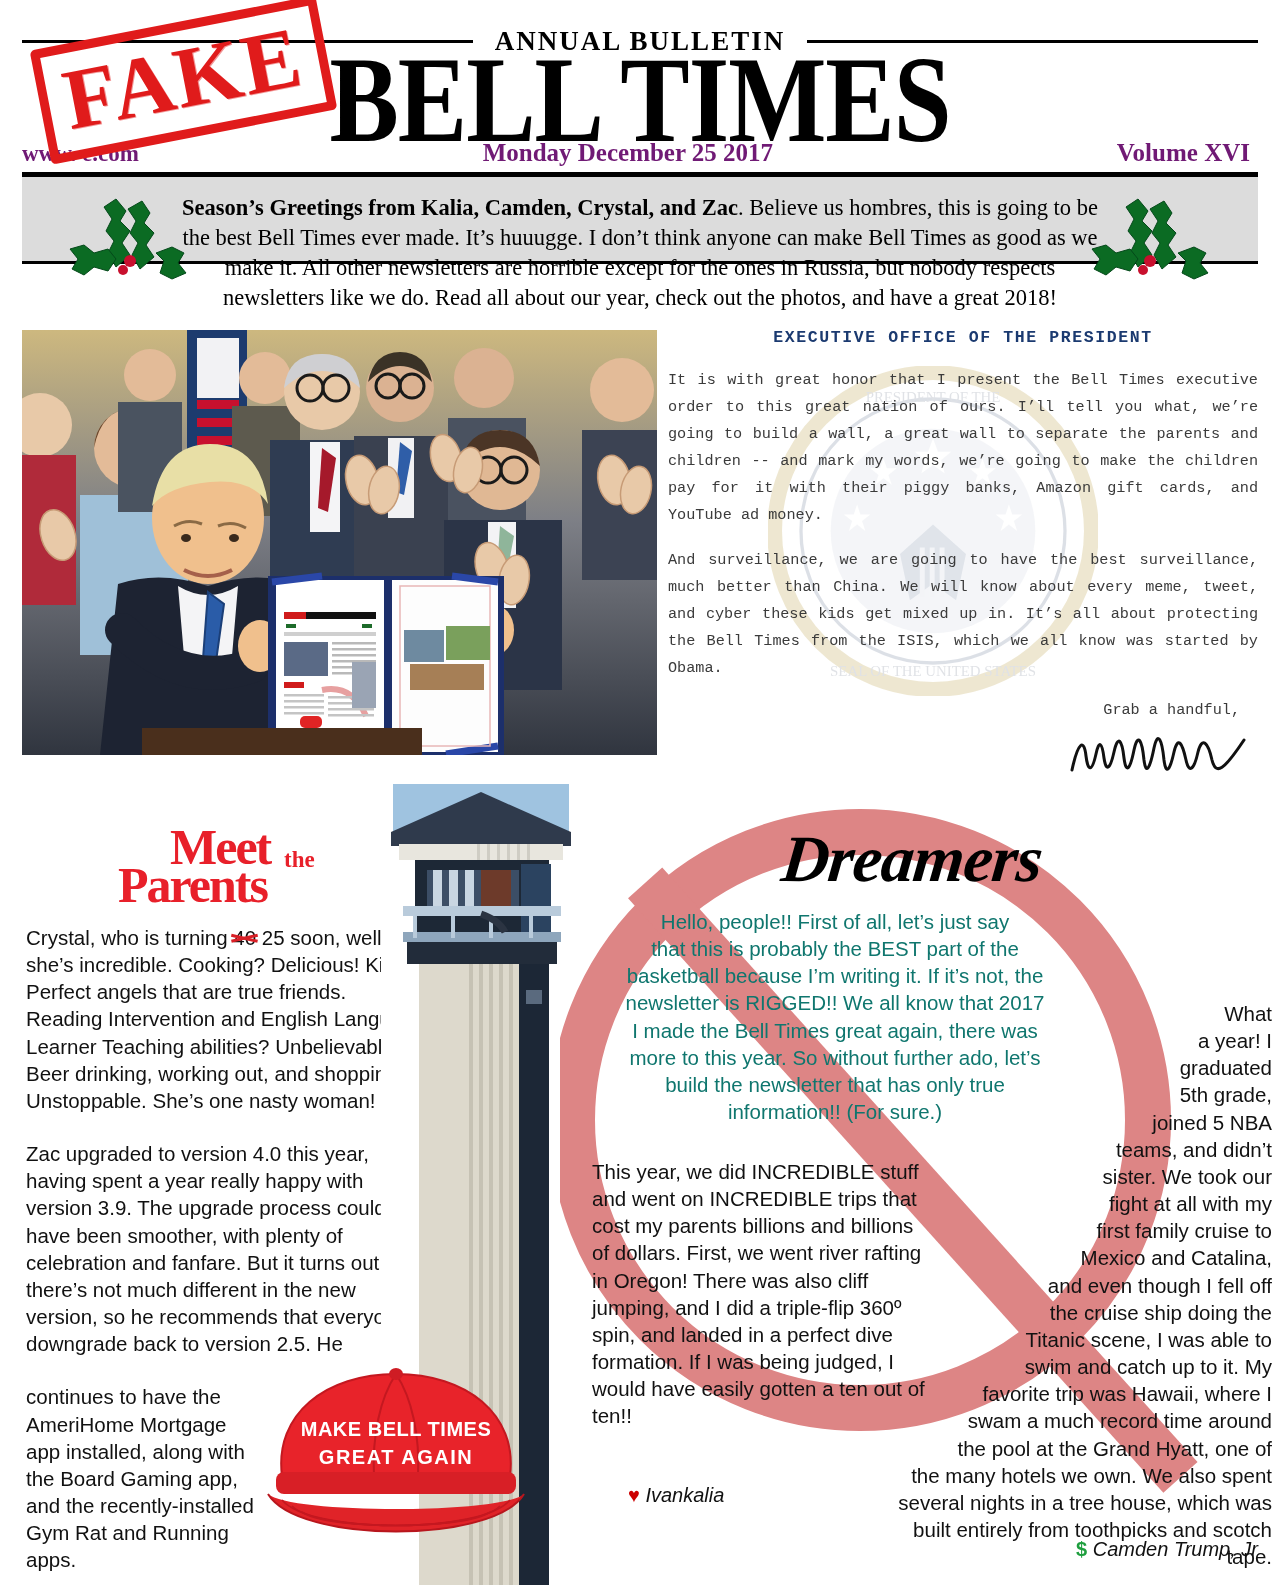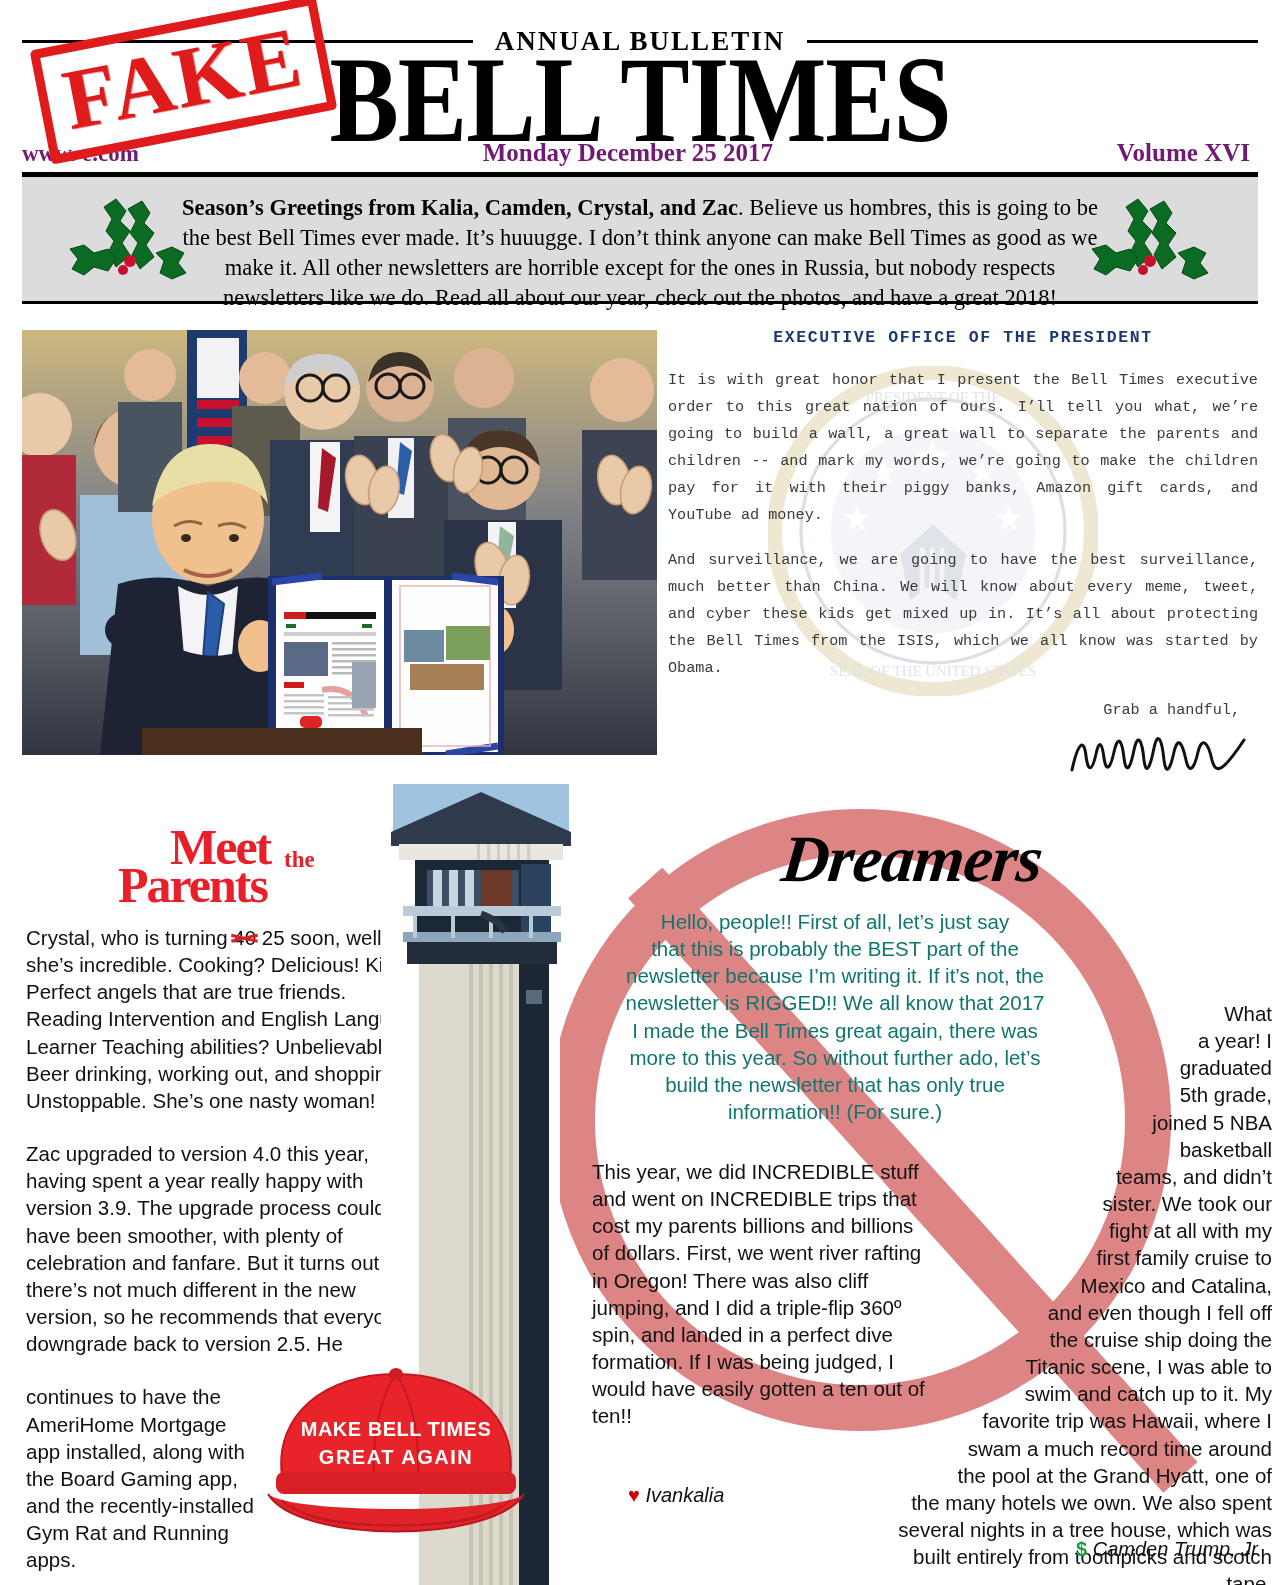--- a/index.html
+++ b/index.html
@@ -47,21 +47,21 @@
     color:#e01b1b;
     font-family:"Liberation Serif", serif; font-weight:bold;
     font-size:86px; line-height:1; letter-spacing:2px;
     background:rgba(255,255,255,0.0);
     text-shadow:1px 1px 0 rgba(224,27,27,.45);
     z-index:30; pointer-events:none;
   }
 
   
   .banner {
-    position:absolute; left:22px; top:172px; width:1236px; height:132px;
+    position:absolute; left:22px; top:172px; width:1236px; height:92px;
     background:#dcdcdc; border-top:5px solid #000; border-bottom:3px solid #000;
   }
   .banner-text {
     position:absolute; left:150px; right:150px; top:16px;
     text-align:center;
     font-family:"Liberation Serif", serif; font-size:22.5px; line-height:1.34;
     color:#000;
   }
   .banner-text b { font-weight:bold; }
   .holly { position:absolute; top:14px; width:130px; height:105px; }
@@ -465,41 +465,40 @@
       <circle cx="300" cy="360" r="288"></circle>
     </g>
     <rect x="276" y="40" width="46" height="800" fill="#dd8585" transform="rotate(-42 300 360)"></rect>
   </svg>
 
   <div class="dreamers-title">Dreamers</div>
 
   <div class="dream-a">
     <span class="l">Hello, people!! First of all, let’s just say</span>
     <span class="l">that this is probably the BEST part of the</span>
-    <span class="l">newsletter because I’m writing it. If it’s not, the</span>
+    <span class="l">basketball because I’m writing it. If it’s not, the</span>
     <span class="l">newsletter is RIGGED!! We all know that 2017</span>
     <span class="l">I made the Bell Times great again, there was</span>
     <span class="l">more to this year. So without further ado, let’s</span>
     <span class="l">build the newsletter that has only true</span>
     <span class="l">information!! (For sure.)</span>
   </div>
 
   <div class="dream-b">This year, we did INCREDIBLE stuff and went on INCREDIBLE trips that cost my parents billions and billions of dollars. First, we went river rafting in Oregon! There was also cliff jumping, and I did a triple-flip 360º spin, and landed in a perfect dive formation. If I was being judged, I would have easily gotten a ten out of ten!!</div>
   <div class="sig-ivanka">
     <span class="heart">♥</span>
     <span>Ivankalia</span>
   </div>
 
   <div class="dream-c">
     <span class="l">What</span>
     <span class="l">a year! I</span>
     <span class="l">graduated</span>
     <span class="l">5th grade,</span>
     <span class="l">joined 5 NBA</span>
-    <span class="l">basketball</span>
     <span class="l">teams, and didn’t</span>
     <span class="l">sister. We took our</span>
     <span class="l">fight at all with my</span>
     <span class="l">first family cruise to</span>
     <span class="l">Mexico and Catalina,</span>
     <span class="l">and even though I fell off</span>
     <span class="l">the cruise ship doing the</span>
     <span class="l">Titanic scene, I was able to</span>
     <span class="l">swim and catch up to it. My</span>
     <span class="l">favorite trip was Hawaii, where I</span>

